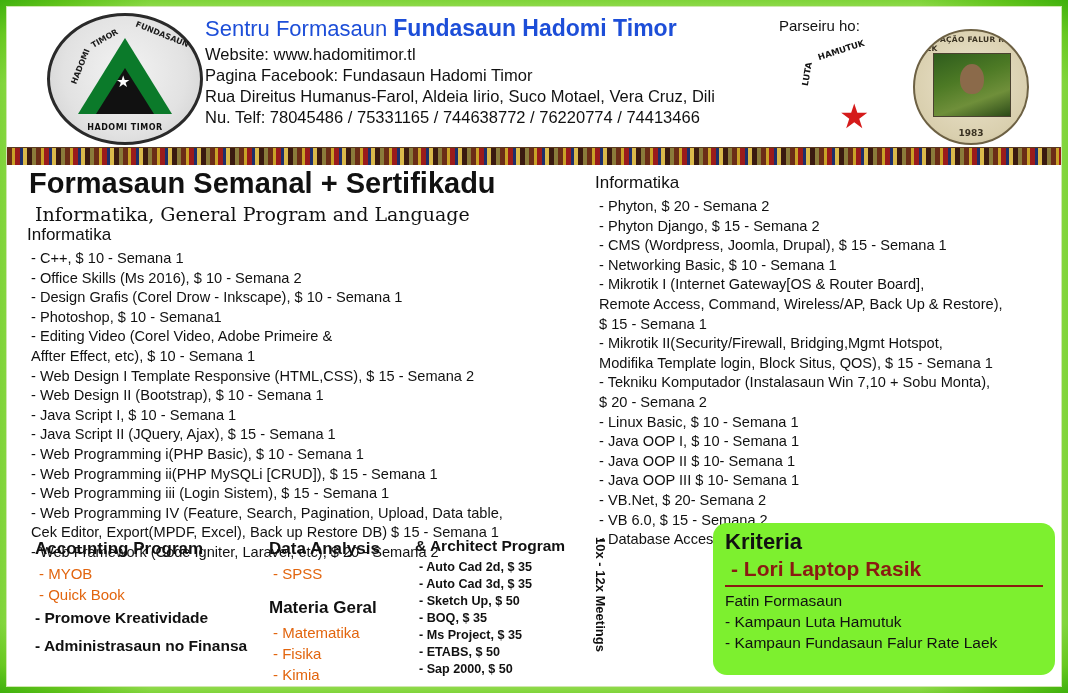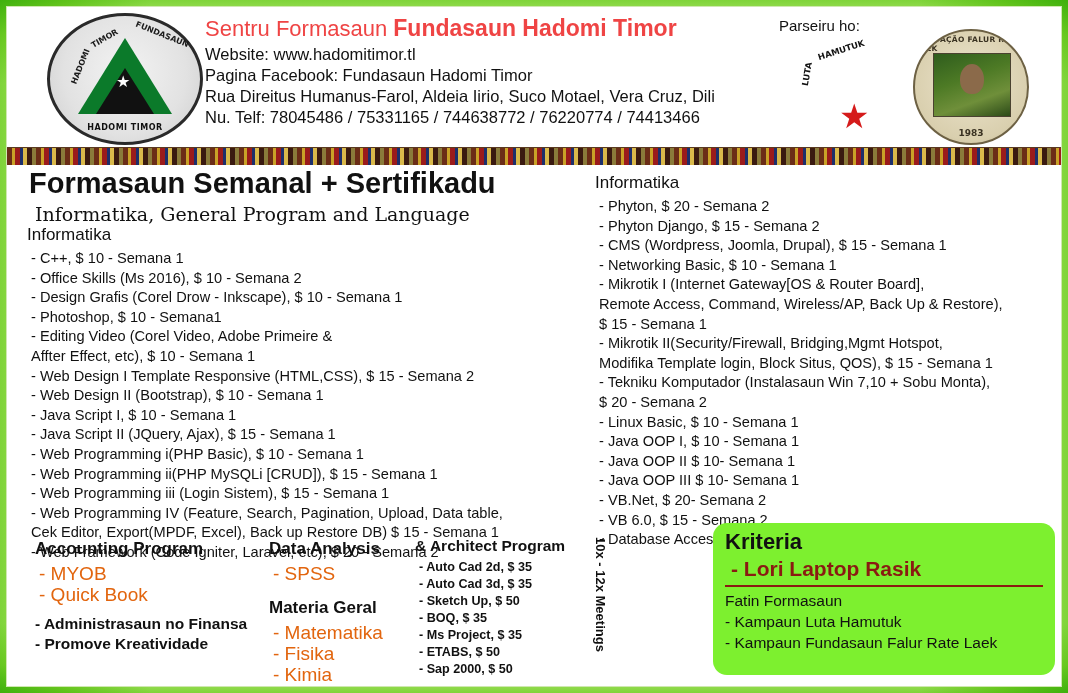--- a/index.html
+++ b/index.html
@@ -54,21 +54,21 @@
   #logo .star{
     position:absolute;left:66px;top:58px;color:#ffffff;font-size:16px;line-height:16px;
   }
   #logo .bottom-label{
     position:absolute;left:0;right:0;bottom:10px;text-align:center;
     font-size:8px;font-weight:bold;color:#111;letter-spacing:.5px;
   }
   #title-block{position:absolute;left:198px;top:8px;width:560px;}
   #org-title{
     font-family:"Liberation Sans", sans-serif;
-    font-size:22px;color:#ef4444;margin:0 0 3px 0;white-space:nowrap;
+    font-size:22px;color:#1d4ed8;margin:0 0 3px 0;white-space:nowrap;
   }
   #org-title .bold{font-weight:bold;font-size:23px;}
   .hline{font-family:"Liberation Sans", sans-serif;font-size:16.5px;color:#111;margin:2px 0;white-space:nowrap;}
   #parseiru{
     position:absolute;left:772px;top:10px;font-family:"Liberation Sans",sans-serif;
     font-size:15px;color:#111;
   }
   #redstar{position:absolute;left:832px;top:92px;color:#d51b1b;font-size:34px;line-height:34px;}
   #badge-luta{
     position:absolute;left:786px;top:36px;width:96px;height:96px;
@@ -134,21 +134,21 @@
   #right-col{position:absolute;left:588px;top:8px;width:470px;}
   
   #low-1{position:absolute;left:28px;top:374px;width:240px;}
   #low-2{position:absolute;left:262px;top:374px;width:140px;}
   #low-3{position:absolute;left:408px;top:372px;width:176px;}
   .sec-title{
     font-family:"Liberation Sans",sans-serif;
     font-size:17px;font-weight:bold;color:#111;margin:0 0 2px 0;
   }
   .sec-title.small{font-size:15.5px;}
-  ul.orange-list li{color:#e2650e;font-size:19px;line-height:21px;font-family:"Liberation Sans",sans-serif;}
+  ul.orange-list li{color:#e2650e;font-size:15px;line-height:21px;font-family:"Liberation Sans",sans-serif;}
   ul.mini li{font-size:12.6px;line-height:17px;color:#111;font-family:"Liberation Sans",sans-serif;font-weight:bold;}
   .bold-line{
     font-family:"Liberation Sans",sans-serif;font-size:15.5px;color:#111;font-weight:bold;margin-top:10px;
   }
   #vertical-note{
     position:absolute;left:586px;top:372px;
     font-family:"Liberation Sans",sans-serif;font-size:13px;font-weight:bold;color:#111;
     writing-mode:vertical-rl;text-orientation:mixed;
   }
   
@@ -267,22 +267,22 @@
           <li>- Database Access, $ 10 Semana 1</li>
         </ul>
       </div>
 
       <div id="low-1">
         <div class="sec-title">Accounting Program</div>
         <ul class="plain orange-list">
           <li>- MYOB</li>
           <li>- Quick Book</li>
         </ul>
+        <div class="bold-line" style="margin-top:2px">- Promove  Kreatividade</div>
         <div class="bold-line">- Administrasaun no Finansa</div>
-        <div class="bold-line" style="margin-top:2px">- Promove  Kreatividade</div>
       </div>
 
       <div id="low-2">
         <div class="sec-title">Data  Analysis</div>
         <ul class="plain orange-list">
           <li>- SPSS</li>
         </ul>
         <div class="sec-title" style="margin-top:14px">Materia Geral</div>
         <ul class="plain orange-list">
           <li>- Matematika</li>

